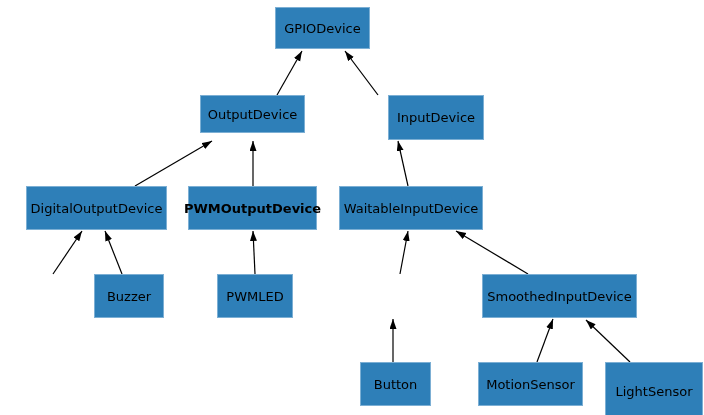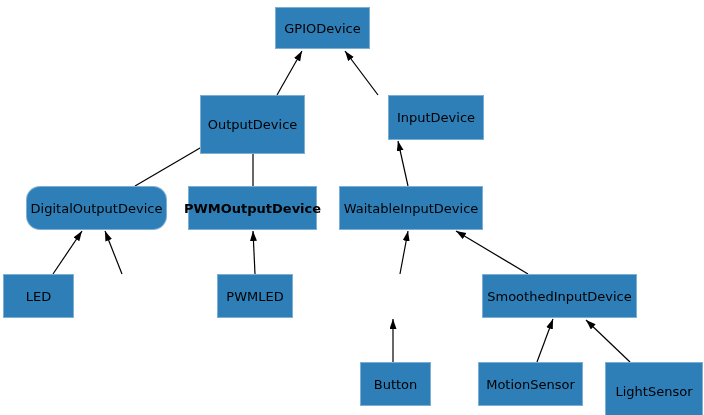--- a/index.html
+++ b/index.html
@@ -30,23 +30,23 @@
     box-sizing: border-box;
     color: #000000;
     background: #2e7fb8;
     border: 1px solid rgba(190, 215, 235, 0.55);
     font-size: 13px;
     white-space: nowrap;
     text-align: center;
   }
   
   .n-gpio   { left:275px; top:7px;   width:95px;  height:42px; }
-  .n-output { left:200px; top:95px;  width:105px; height:59px; }
+  .n-output { left:200px; top:95px;  width:105px; height:38px; }
   .n-input  { left:348px; top:95px;  width:96px;  height:45px;margin-left:40px; }
-  .n-digout { left:26px;  top:186px; width:141px; height:44px;border-radius:14px; }
+  .n-digout { left:26px;  top:186px; width:141px; height:44px; }
   .n-pwmout { left:188px; top:186px; width:129px; height:44px;font-weight:bold; }
   .n-wait   { left:339px; top:186px; width:144px; height:44px; }
   .n-led    { left:3px;   top:274px; width:71px;  height:44px; }
   .n-buzzer { left:94px;  top:274px; width:70px;  height:44px; }
   .n-pwmled { left:217px; top:274px; width:76px;  height:44px;justify-content:center; }
   .n-digin  { left:328px; top:274px; width:132px; height:44px; }
   .n-smooth { left:482px; top:274px; width:155px; height:44px; }
   .n-button { left:360px; top:362px; width:71px;  height:44px; }
   .n-motion { left:478px; top:362px; width:105px; height:44px; }
   .n-light  { left:605px; top:362px; width:98px;  height:58px; }
@@ -90,22 +90,22 @@
     </div>
   <div class="node n-digout">
       <span>DigitalOutputDevice</span>
     </div>
   <div class="node n-pwmout">
       <span>PWMOutputDevice</span>
     </div>
   <div class="node n-wait">
       <span>WaitableInputDevice</span>
     </div>
-  <div class="node n-led">
-      <span>LED</span>
+  <div class="node n-buzzer">
+      <span>Buzzer</span>
     </div>
   <div class="node n-pwmled">
       <span>PWMLED</span>
     </div>
   <div class="node n-smooth">
       <span>SmoothedInputDevice</span>
     </div>
   <div class="node n-button">
       <span>Button</span>
     </div>

